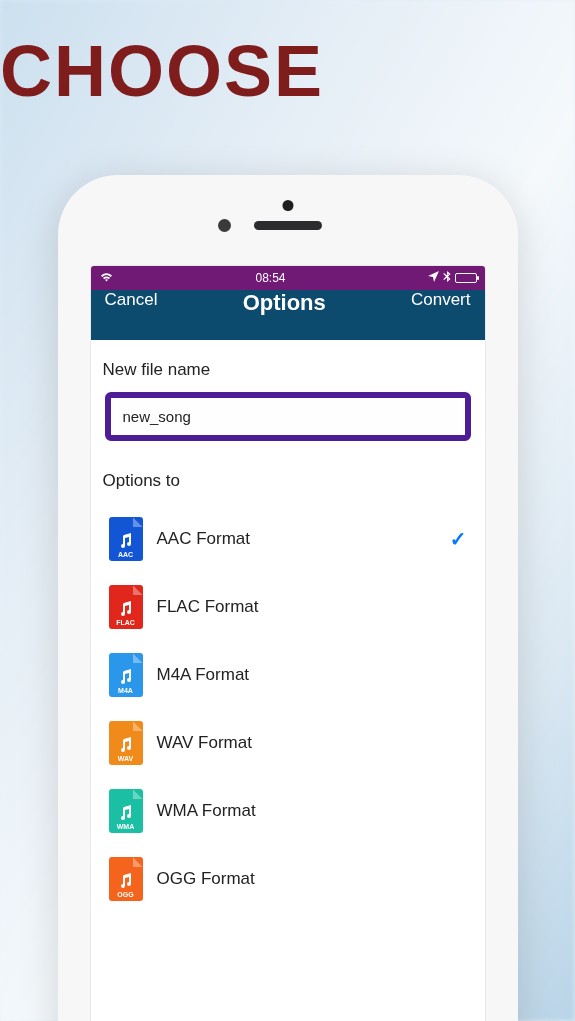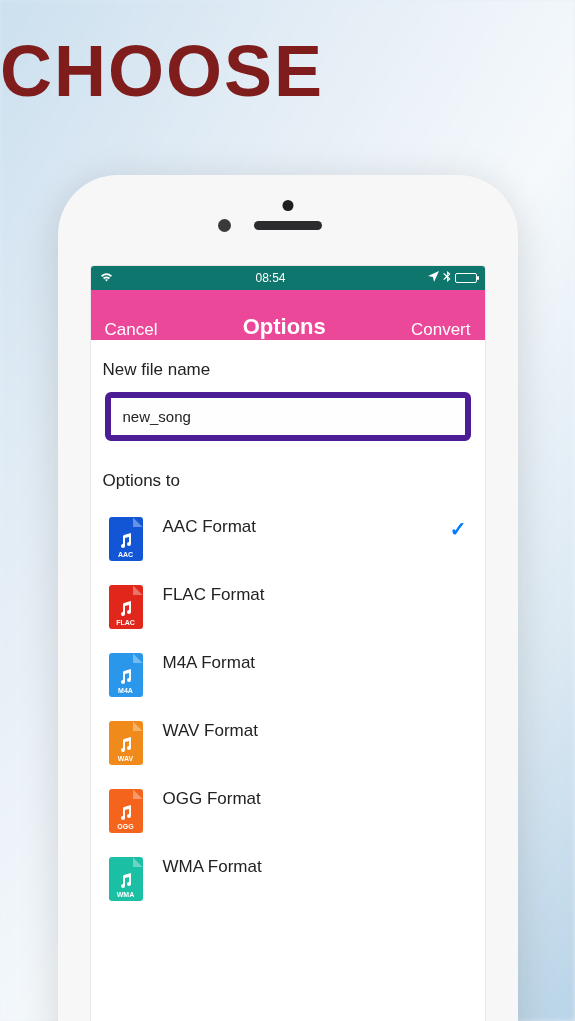--- a/index.html
+++ b/index.html
@@ -68,35 +68,35 @@
     .screen {
       width: 100%;
       height: 100%;
       background: #fff;
       border-radius: 4px;
       overflow: hidden;
       border: 1px solid #e8e8e8;
     }
     .statusbar {
       height: 24px;
-      background: #0f766e;
+      background: #701a75;
       display: flex;
       align-items: center;
       justify-content: space-between;
       padding: 0 8px;
       color: #fff;
       font-size: 12px;
       font-weight: 500;
     }
     .sb-left, .sb-right { display: flex; align-items: center; gap: 4px; }
     .navbar {
       height: 50px;
-      background: #ec4899;
-      display: flex;
-      align-items: flex-end;
+      background: #0c4a6e;
+      display: flex;
+      align-items: flex-start;
       justify-content: space-between;
       padding: 0 14px;
     }
     .navbtn { color: #fff; font-size: 17px; font-weight: 400; }
     .navtitle { color: #fff; font-size: 22px; font-weight: 600; }
     .section-label {
       font-size: 17px;
       color: #222;
       padding: 20px 20px 10px 12px;
     }
@@ -105,22 +105,23 @@
       padding: 10px 12px;
       border: 6px solid #4c1d95;
       border-radius: 6px;
       font-size: 15px;
       color: #222;
       background: #fefefe;
     }
     .format-list { padding: 4px 0; }
     .format-row {
       display: flex;
+      align-items: center;
       padding: 12px 18px;
-      gap: 20px;
+      gap: 14px;
     }
     .file-icon {
       width: 34px; height: 44px;
       position: relative;
       border-radius: 3px 3px 3px 3px;
       display: flex;
       flex-direction: column;
       align-items: center;
       justify-content: flex-end;
       padding-bottom: 3px;
@@ -243,33 +244,33 @@
       <div class="format-row">
         <div class="file-icon" style="background:#f08b1b">
           <svg class="note" viewBox="0 0 14 16">
               <path d="M5 2 L12 0 L12 11 Q12 13 10 13 Q8 13 8 11 Q8 9 10 9 L10 4 L6 5 L6 13 Q6 15 4 15 Q2 15 2 13 Q2 11 4 11 L4 3 Z" fill="#fff"></path>
             </svg>
           <div class="ext">WAV</div>
         </div>
         <div class="format-label">WAV Format</div>
       </div>
       <div class="format-row">
+        <div class="file-icon" style="background:#1bbfa3">
+          <svg class="note" viewBox="0 0 14 16">
+              <path d="M5 2 L12 0 L12 11 Q12 13 10 13 Q8 13 8 11 Q8 9 10 9 L10 4 L6 5 L6 13 Q6 15 4 15 Q2 15 2 13 Q2 11 4 11 L4 3 Z" fill="#fff"></path>
+            </svg>
+          <div class="ext">WMA</div>
+        </div>
+        <div class="format-label">WMA Format</div>
+      </div>
+      <div class="format-row">
         <div class="file-icon" style="background:#f4641d">
           <svg class="note" viewBox="0 0 14 16">
               <path d="M5 2 L12 0 L12 11 Q12 13 10 13 Q8 13 8 11 Q8 9 10 9 L10 4 L6 5 L6 13 Q6 15 4 15 Q2 15 2 13 Q2 11 4 11 L4 3 Z" fill="#fff"></path>
             </svg>
           <div class="ext">OGG</div>
         </div>
         <div class="format-label">OGG Format</div>
-      </div>
-      <div class="format-row">
-        <div class="file-icon" style="background:#1bbfa3">
-          <svg class="note" viewBox="0 0 14 16">
-              <path d="M5 2 L12 0 L12 11 Q12 13 10 13 Q8 13 8 11 Q8 9 10 9 L10 4 L6 5 L6 13 Q6 15 4 15 Q2 15 2 13 Q2 11 4 11 L4 3 Z" fill="#fff"></path>
-            </svg>
-          <div class="ext">WMA</div>
-        </div>
-        <div class="format-label">WMA Format</div>
       </div>
     </div>
 
   </div>
 </div>
 
 </body></html>

